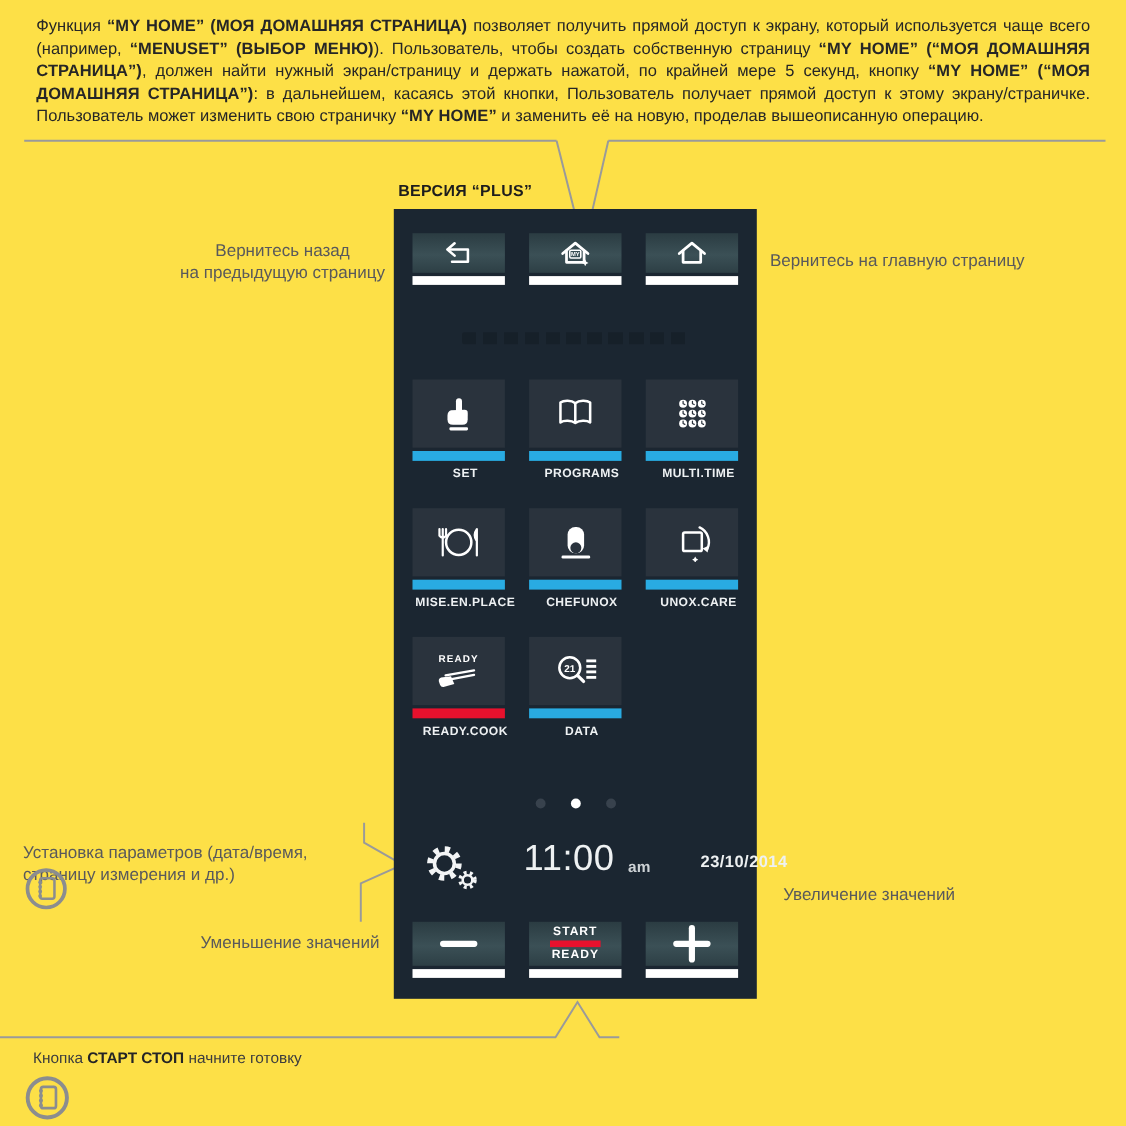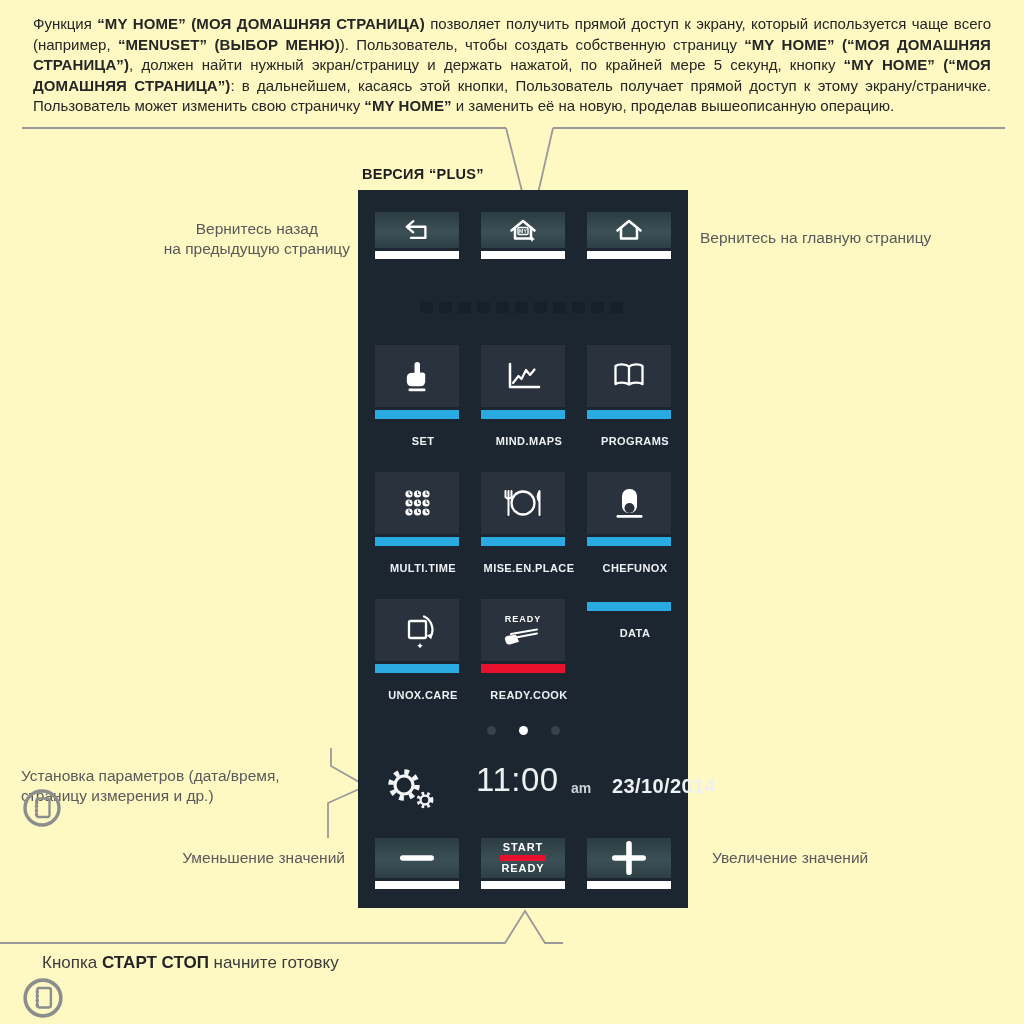--- a/index.html
+++ b/index.html
@@ -1,16 +1,16 @@
 <!DOCTYPE html>
 <html style="--accent-blue: #29abe2; --accent-red: #e8112d; --panel-bg: #1b2631; --tile-bg: #2a333d;"><head>
 <meta charset="utf-8">
 <style>
   html,body{margin:0;padding:0;background:#ffffff;}
-  .stage{position:relative;width:1024px;height:1024px;background:#fef9c3;overflow:hidden;
+  .stage{position:relative;width:1024px;height:1024px;background:#fde047;overflow:hidden;
          font-family:"Liberation Sans", sans-serif;color:#232323;}
   
   .intro{position:absolute;left:33px;top:14px;width:958px;margin:0;
          font-size:15px;line-height:20.5px;text-align:justify;color:#262626;}
   .intro b{letter-spacing:.1px;}
   
   .connectors{position:absolute;left:0;top:0;pointer-events:none;}
   .connectors path{stroke:#9a9a9a;stroke-width:1.8;fill:none;}
   
   .version{position:absolute;left:362px;top:166px;font-size:14.5px;font-weight:bold;letter-spacing:.3px;color:#1d1d1d;}
@@ -34,40 +34,40 @@
   .screen-ghost{position:absolute;left:62px;top:112px;width:206px;height:11px;border-radius:2px;
      background:repeating-linear-gradient(90deg,rgba(0,0,0,0.28) 0 13px,rgba(0,0,0,0) 13px 19px);
      opacity:.55;filter:blur(.6px);}
   
   .tiles{position:absolute;left:17px;top:155px;width:296px;display:grid;
          grid-template-columns:84px 84px 84px;column-gap:22px;row-gap:25px;}
   .tile{border:none;background:none;padding:0;display:flex;flex-direction:column;align-items:center;cursor:pointer;}
   .tileface{width:84px;height:62px;background:var(--tile-bg);display:flex;align-items:center;justify-content:center;}
   .tilebar{width:84px;height:9px;margin-top:3px;background:var(--accent-blue);}
   .tilebar.red{background:var(--accent-red);}
-  .tilelabel{margin-top:16px;font-size:11px;font-weight:bold;letter-spacing:.4px;color:#eef1f3;white-space:nowrap;padding-left:12px;}
+  .tilelabel{margin-top:6px;font-size:11px;font-weight:bold;letter-spacing:.4px;color:#eef1f3;white-space:nowrap;padding-left:12px;}
   
   .la{stroke:#ffffff;fill:none;stroke-width:2.5;stroke-linecap:round;stroke-linejoin:round;}
   .fw{fill:#ffffff;stroke:none;}
   
   .dots{position:absolute;left:0;top:536px;width:330px;display:flex;justify-content:center;gap:23px;}
   .dot{width:9px;height:9px;border-radius:50%;background:#38424d;border:none;padding:0;cursor:pointer;}
   .dot.active{background:#ffffff;}
   
   .clockrow{position:absolute;left:0;top:568px;width:384px;height:60px;color:#eef1f2;}
   .gear{position:absolute;left:26px;top:8px;cursor:pointer;background:none;border:none;padding:0;}
   .time{position:absolute;left:118px;top:3px;font-size:33px;font-weight:500;letter-spacing:.5px;}
   .ampm{position:absolute;left:213px;top:22px;font-size:14px;font-weight:bold;color:#cdd2d5;}
-  .date{position:absolute;right:26px;top:17px;font-size:20px;font-weight:bold;letter-spacing:.4px;}
+  .date{position:absolute;right:26px;top:17px;font-size:15px;font-weight:bold;letter-spacing:.4px;}
   
   .ss{display:flex;flex-direction:column;align-items:center;justify-content:center;}
   .ss .sslabel{font-size:11px;font-weight:bold;letter-spacing:.9px;color:#ffffff;line-height:11px;}
   .redbar{width:46px;height:6px;background:var(--accent-red);margin:2px 0;}
   
-  .bottomcap{position:absolute;left:42px;top:953px;font-size:17px;color:#3c3c3e;}
+  .bottomcap{position:absolute;left:30px;top:953px;font-size:14px;color:#3c3c3e;}
   .bottomcap b{color:#242426;}
 </style>
 </head>
 <body>
 
 <div class="stage">
 
   <p class="intro"><span>Функция </span><b>“MY HOME” (МОЯ ДОМАШНЯЯ СТРАНИЦА)</b><span> позволяет получить прямой доступ к экрану, который используется чаще всего (например, </span><b>“MENUSET” (ВЫБОР МЕНЮ)</b><span>). Пользователь, чтобы создать собственную страницу </span><b>“MY HOME” (“МОЯ ДОМАШНЯЯ СТРАНИЦА”)</b><span>, должен найти нужный экран/страницу и держать нажатой, по крайней мере 5 секунд, кнопку </span><b>“MY HOME” (“МОЯ ДОМАШНЯЯ СТРАНИЦА”)</b><span>: в дальнейшем, касаясь этой кнопки, Пользователь получает прямой доступ к этому экрану/страничке. Пользователь может изменить свою страничку </span><b>“MY HOME”</b><span> и заменить её на новую, проделав вышеописанную операцию.</span></p>
 
   <svg class="connectors" width="1024" height="1024" viewBox="0 0 1024 1024">
@@ -125,30 +125,20 @@
           <svg width="40" height="36" viewBox="0 0 40 36">
             <rect class="fw" x="17.5" y="4" width="5.5" height="14" rx="2.7"></rect>
             <path class="fw" d="M13 15 q-3.2 1 -3.2 5 v3.2 q0 5 5 5 h8.4 q5 0 5 -5 v-6 q0 -2.6 -2.8 -2.6 z"></path>
             <rect class="fw" x="11.5" y="30.5" width="17" height="2.8" rx="1.2"></rect>
           </svg>
         </span>
         <span class="tilebar"></span>
         <span class="tilelabel">SET</span>
       </button>
 
-      <button class="tile">
-        <span class="tileface">
-          <svg width="40" height="36" viewBox="0 0 40 36">
-            <path class="la" d="M7 6 V29 H36"></path>
-            <path class="la" style="stroke-width:2.2" d="M10 25 L15.5 18 L18.5 21 L23 12 L27 17 L31.5 11.5"></path>
-          </svg>
-        </span>
-        <span class="tilebar"></span>
-        <span class="tilelabel">MIND.MAPS</span>
-      </button>
 
       <button class="tile">
         <span class="tileface">
           <svg width="40" height="36" viewBox="0 0 40 36">
             <path class="la" style="stroke-width:2.3" d="M20 8.5 C16.5 5.8 9.5 5.8 6.5 8 V26 C9.5 24 16.5 24 20 26.5 C23.5 24 30.5 24 33.5 26 V8 C30.5 5.8 23.5 5.8 20 8.5 V26.5"></path>
           </svg>
         </span>
         <span class="tilebar"></span>
         <span class="tilelabel">PROGRAMS</span>
       </button>
@@ -220,20 +210,31 @@
             <text x="22" y="12" font-size="9" font-weight="bold" letter-spacing="1" fill="#ffffff" text-anchor="middle" font-family="Liberation Sans, sans-serif">READY</text>
             <path class="la" style="stroke-width:2" d="M10 24 L36 19.5 M12 28 L36 23.5"></path>
             <path class="fw" d="M6 26 q-2.6 1 -2 3.6 l1 3 q1 2.6 4 1.8 l9 -2.6 -3 -7 z"></path>
           </svg>
         </span>
         <span class="tilebar red"></span>
         <span class="tilelabel">READY.COOK</span>
       </button>
 
       <button class="tile">
+        <span class="tileface">
+          <svg width="40" height="36" viewBox="0 0 40 36">
+            <circle class="la" style="stroke-width:2.3" cx="15" cy="15" r="9.5"></circle>
+            <path class="la" style="stroke-width:3" d="M22 22 L27.5 27.5"></path>
+            <text x="15" y="18.5" font-size="9" font-weight="bold" fill="#ffffff" text-anchor="middle" font-family="Liberation Sans, sans-serif">21</text>
+            <rect class="fw" x="30" y="7.5" width="9" height="2.6"></rect>
+            <rect class="fw" x="30" y="12.5" width="9" height="2.6"></rect>
+            <rect class="fw" x="30" y="17.5" width="9" height="2.6"></rect>
+            <rect class="fw" x="30" y="22.5" width="9" height="2.6"></rect>
+          </svg>
+        </span>
         <span class="tilebar"></span>
         <span class="tilelabel">DATA</span>
       </button>
     </div>
 
     <div class="dots">
       <button class="dot"></button>
       <button class="dot active"></button>
       <button class="dot"></button>
     </div>
@@ -299,21 +300,21 @@
     <circle cx="20" cy="20" r="17" stroke="#8b8d8f" stroke-width="3.4" fill="none"></circle>
     <rect x="14.5" y="10.5" width="13" height="18.5" rx="2" stroke="#8b8d8f" stroke-width="2.3" fill="none"></rect>
     <circle cx="14.5" cy="14" r="1.7" fill="#8b8d8f"></circle>
     <circle cx="14.5" cy="18.2" r="1.7" fill="#8b8d8f"></circle>
     <circle cx="14.5" cy="22.4" r="1.7" fill="#8b8d8f"></circle>
     <circle cx="14.5" cy="26.6" r="1.7" fill="#8b8d8f"></circle>
   </svg>
 
   <div class="callout c-right" style="right:679px;top:848px;">Уменьшение значений</div>
 
-  <div class="callout" style="left:712px;top:848px;">Увеличение значений</div>
+  <div class="callout" style="left:712px;top:804px;">Увеличение значений</div>
 
   <div class="bottomcap"><span>Кнопка </span><b>СТАРТ СТОП</b><span> начните готовку</span></div>
 
   <svg class="booklet" style="left:22px;top:977px;" width="42" height="42" viewBox="0 0 40 40">
     <circle cx="20" cy="20" r="17" stroke="#8b8d8f" stroke-width="3.4" fill="none"></circle>
     <rect x="14.5" y="10.5" width="13" height="18.5" rx="2" stroke="#8b8d8f" stroke-width="2.3" fill="none"></rect>
     <circle cx="14.5" cy="14" r="1.7" fill="#8b8d8f"></circle>
     <circle cx="14.5" cy="18.2" r="1.7" fill="#8b8d8f"></circle>
     <circle cx="14.5" cy="22.4" r="1.7" fill="#8b8d8f"></circle>
     <circle cx="14.5" cy="26.6" r="1.7" fill="#8b8d8f"></circle>

